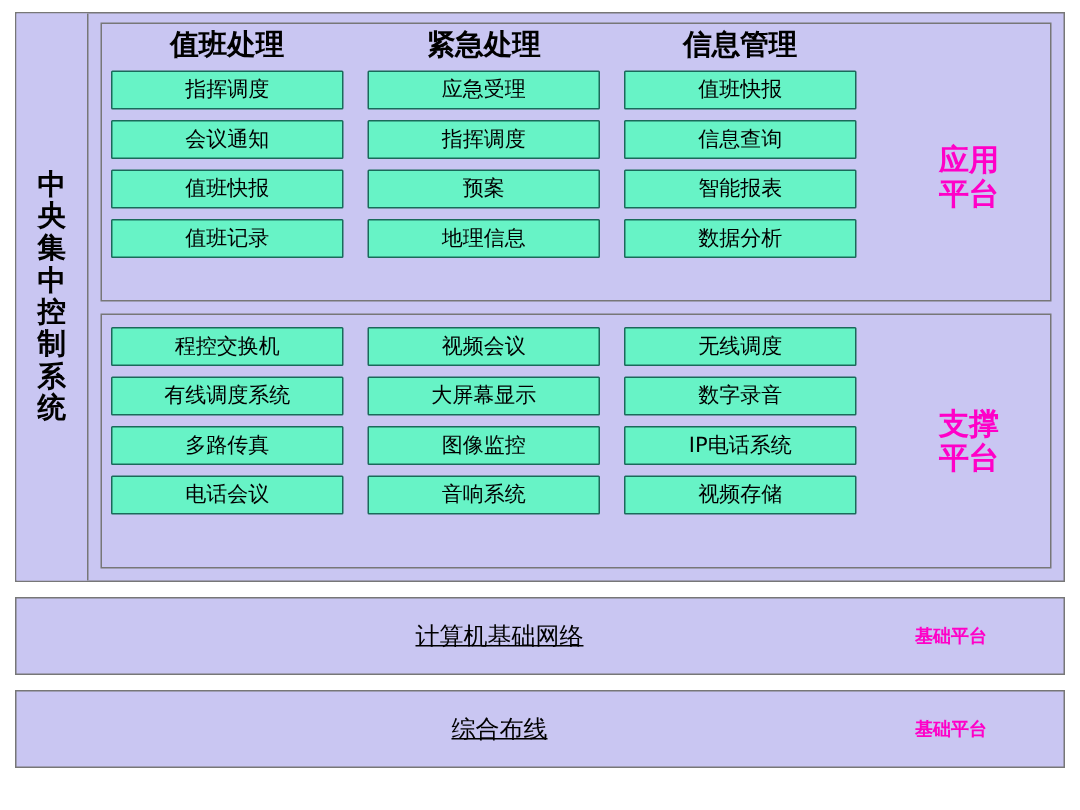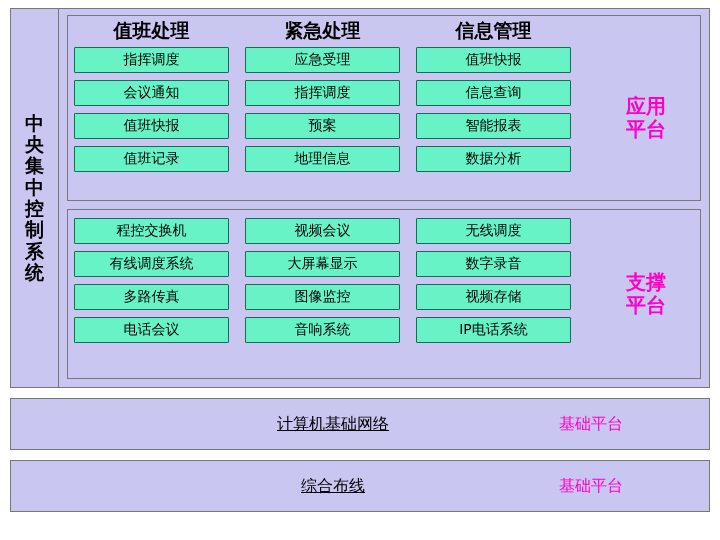--- a/index.html
+++ b/index.html
@@ -144,24 +144,24 @@
     flex: 1 1 auto;
     text-align: center;
     font-size: 16px;
     color: #000000;
     padding-left: 96px;
     text-decoration: underline;
   }
   .bar-label {
     width: 150px;
     flex: 0 0 150px;
-    text-align: left;
+    text-align: center;
     color: #ff00c8;
-    font-size: 16px;
-    font-weight: normal;
+    font-size: 12px;
+    font-weight: bold;
   }
 </style>
 </head>
 <body>
 
 <div class="page">
 
   <div class="top-block">
 
     <div class="left-spine">
@@ -219,22 +219,22 @@
           <div class="col">
             <div class="cell">视频会议</div>
             <div class="cell">大屏幕显示</div>
             <div class="cell">图像监控</div>
             <div class="cell">音响系统</div>
           </div>
 
           <div class="col">
             <div class="cell">无线调度</div>
             <div class="cell">数字录音</div>
+            <div class="cell">IP电话系统</div>
             <div class="cell">视频存储</div>
-            <div class="cell">IP电话系统</div>
           </div>
 
         </div>
         <div class="panel-label">
           <div>
             <div>支撑</div>
             <div>平台</div>
           </div>
         </div>
       </div>

